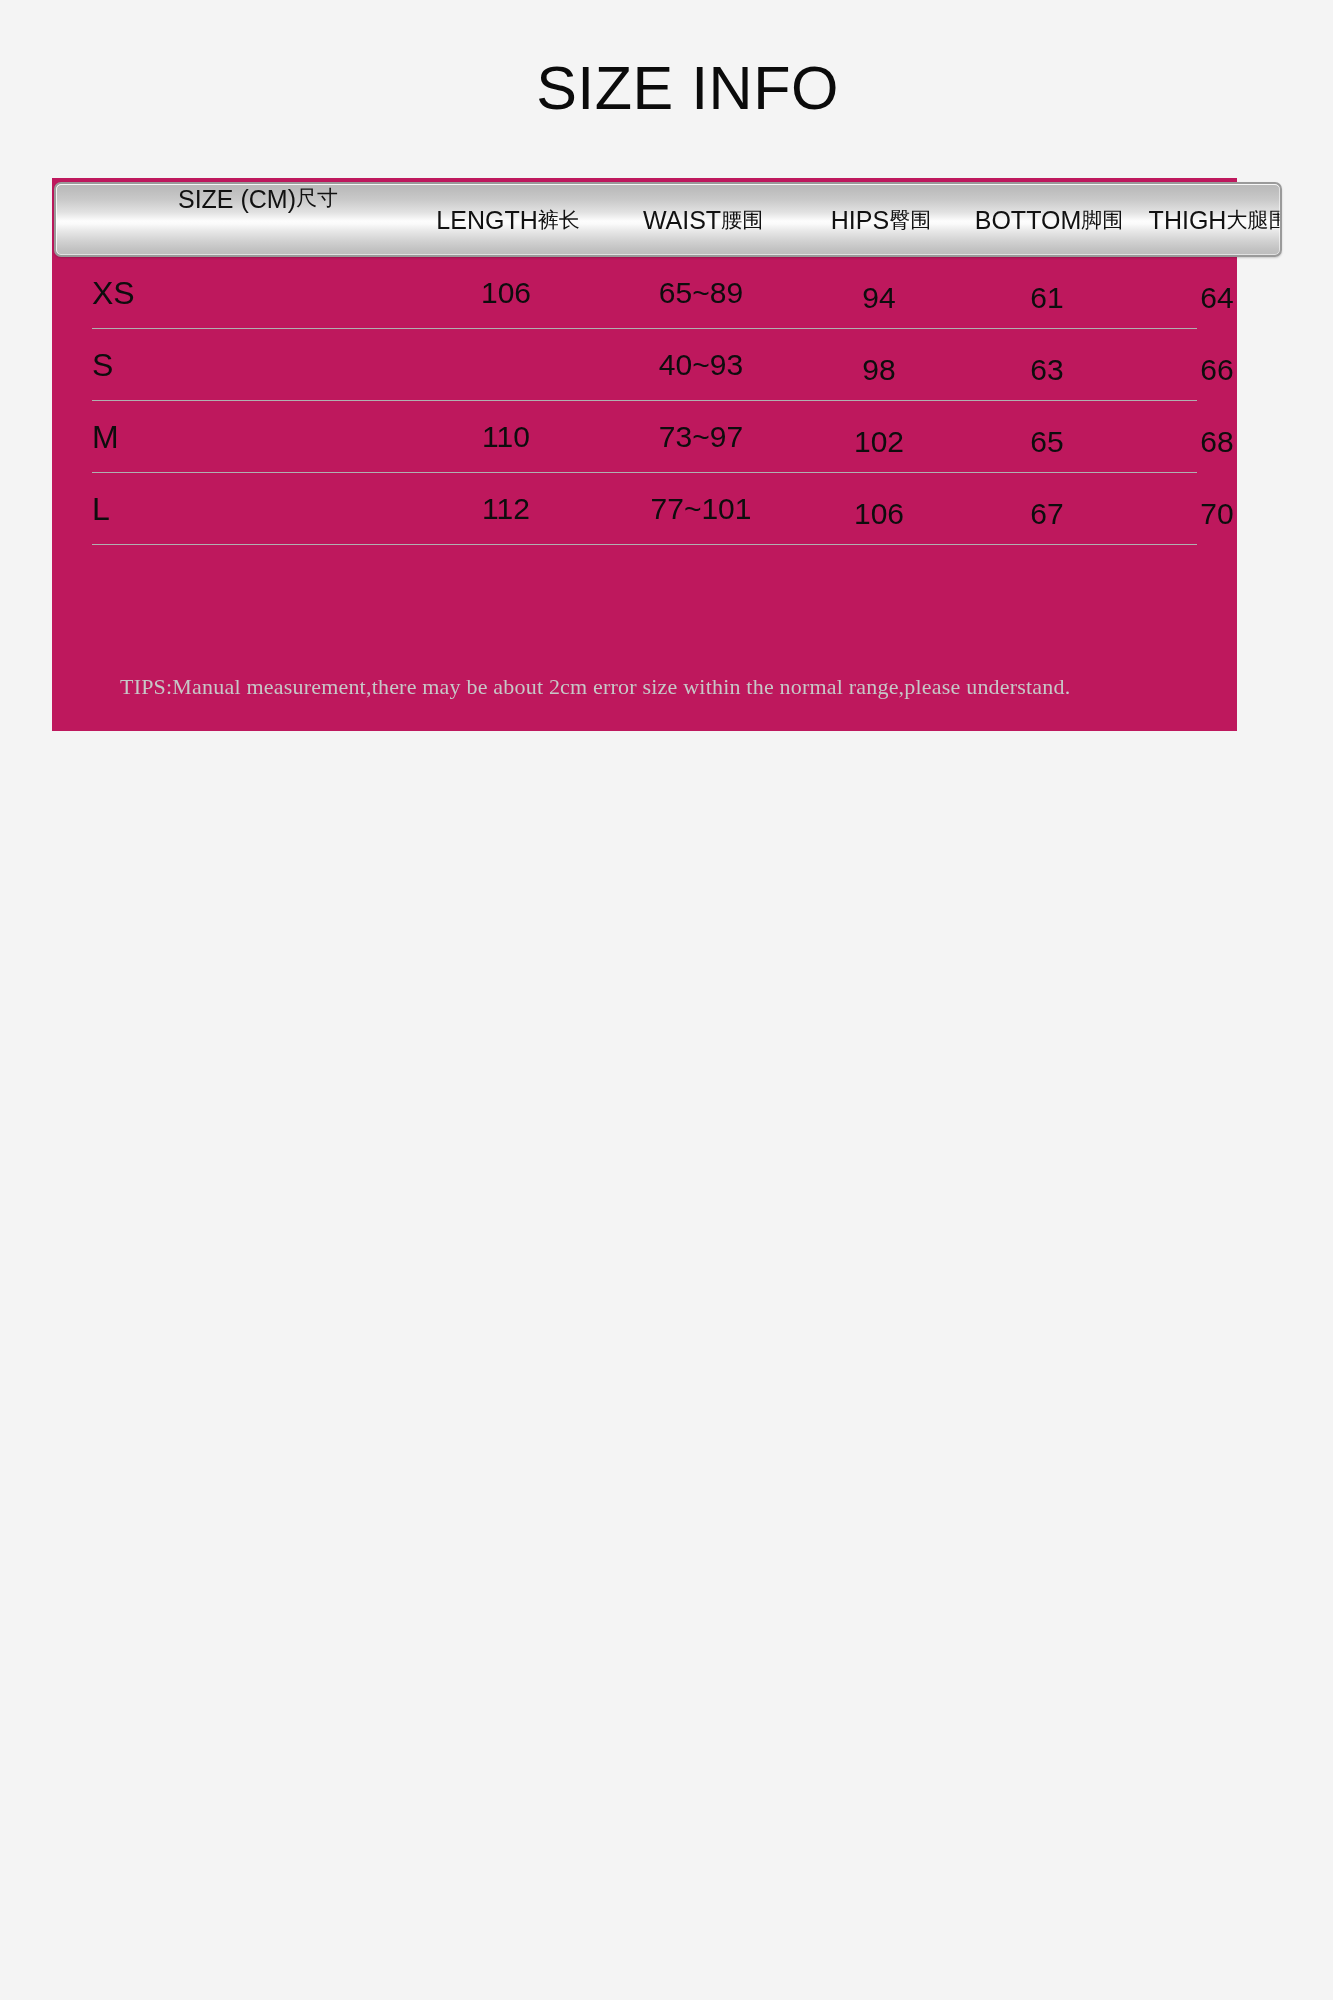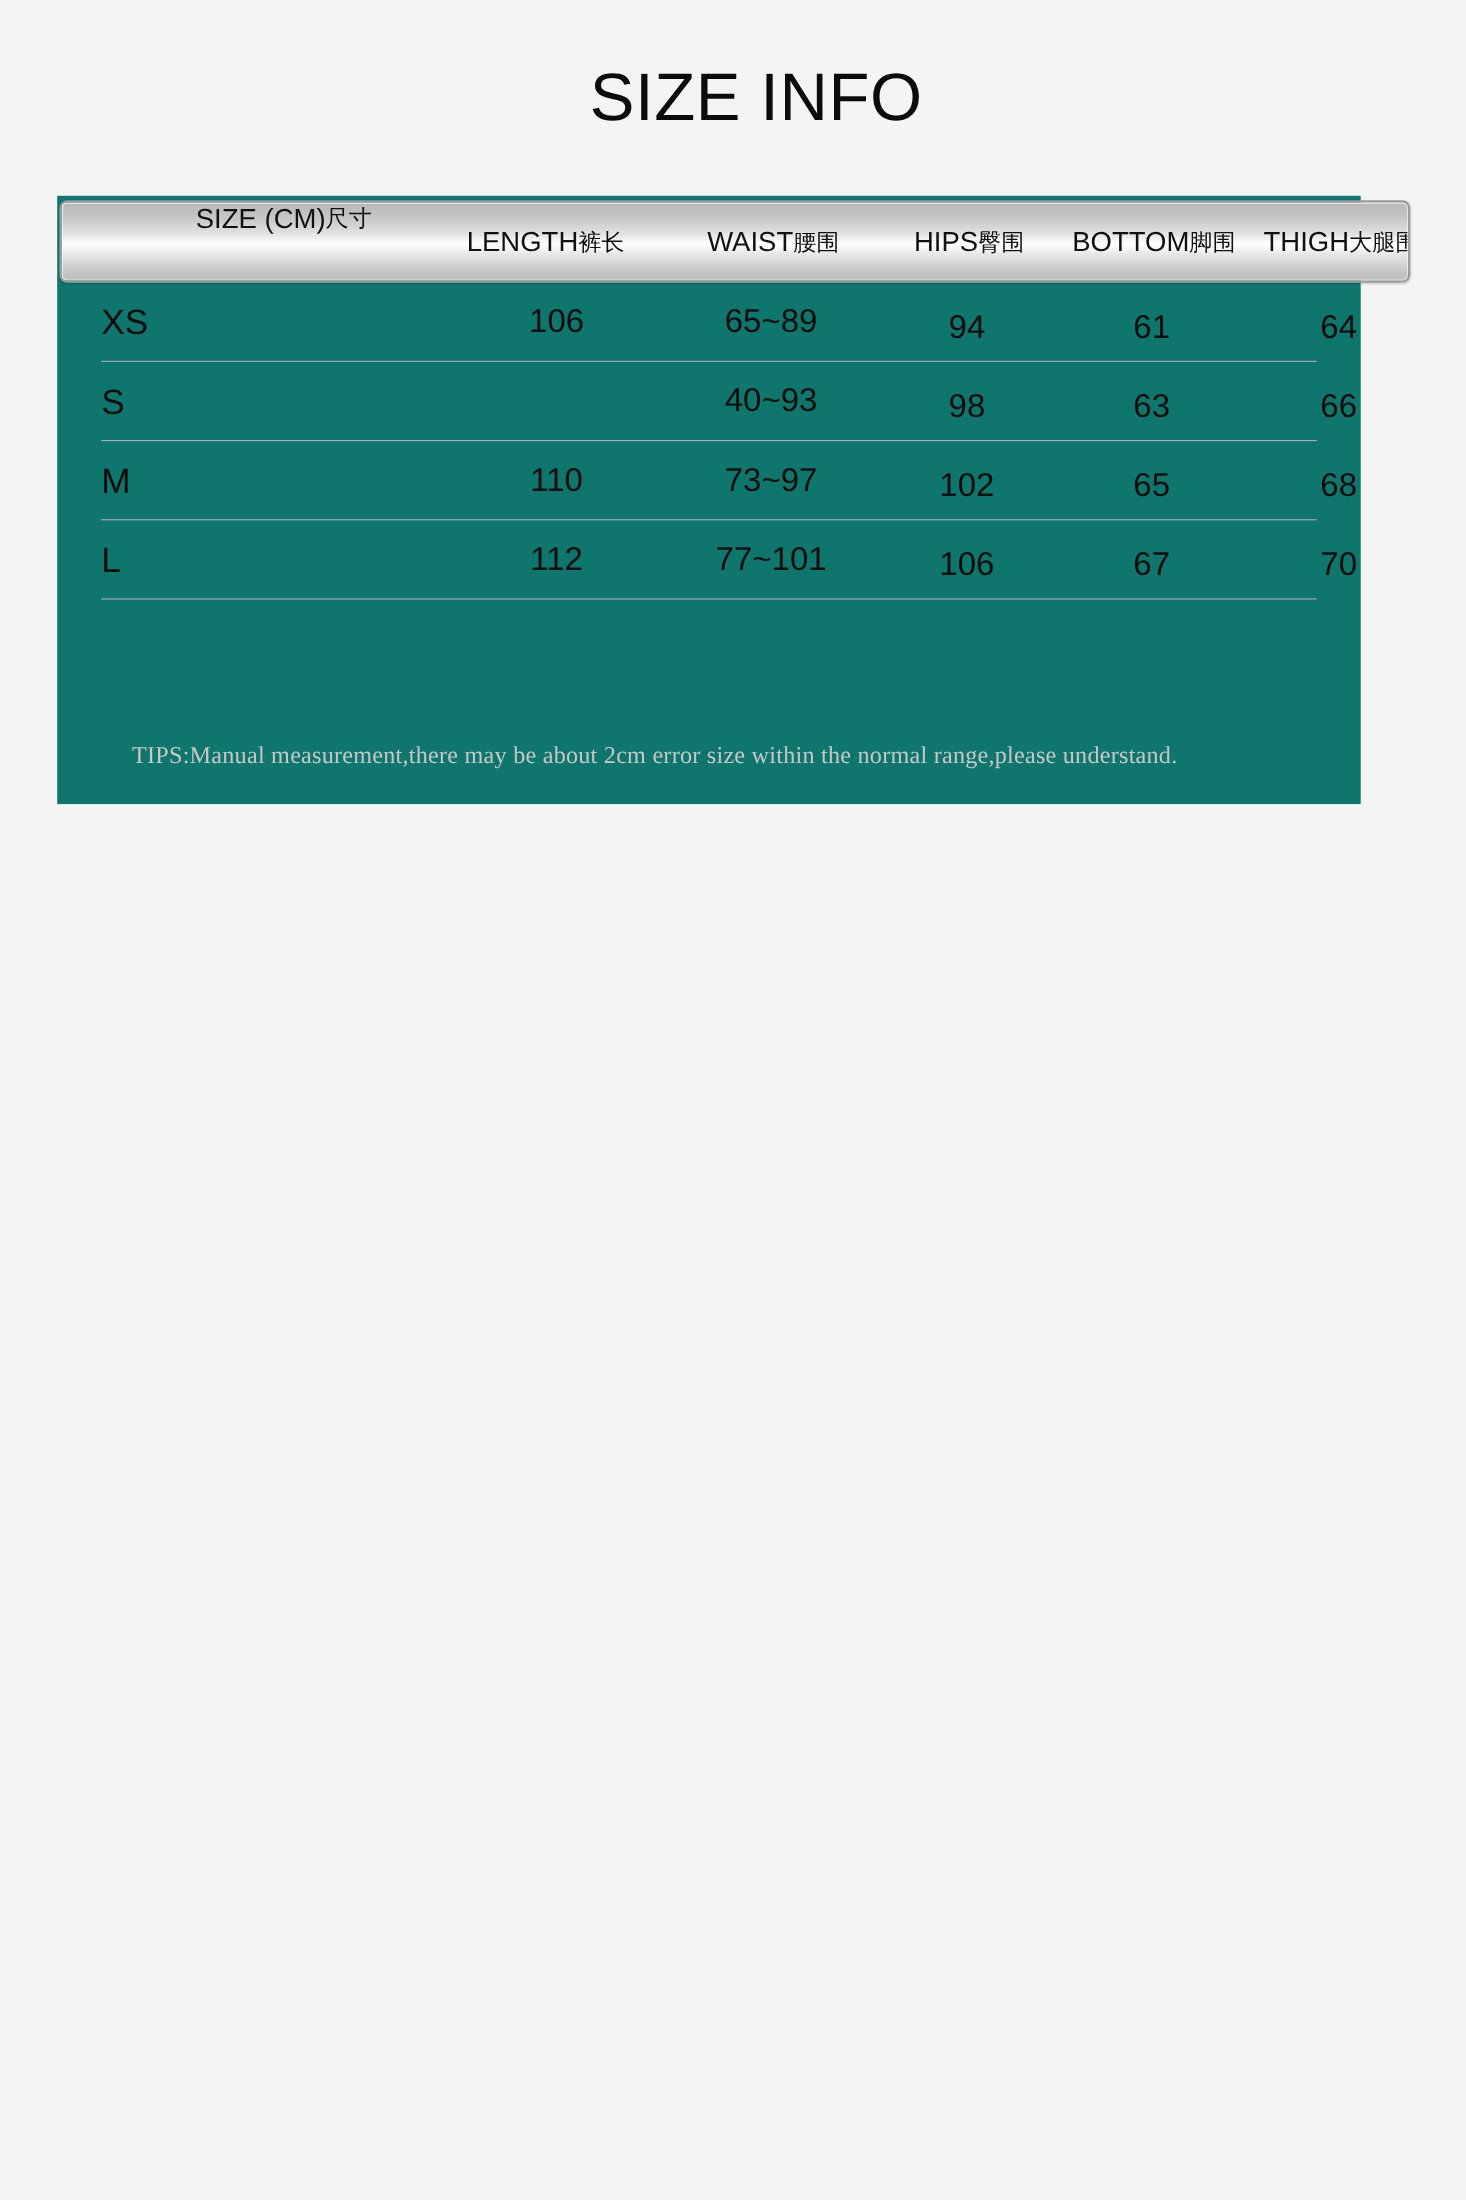--- a/index.html
+++ b/index.html
@@ -31,21 +31,21 @@
     padding-left: 21px;
   }
 
   
   .size-panel {
     position: absolute;
     left: 52px;
     top: 178px;
     width: 1185px;
     height: 553px;
-    background: #0f766e;
+    background: #be185d;
     box-sizing: border-box;
   }
 
   
   .header-bar {
     position: absolute;
     left: 54px;
     top: 182px;
     width: 1228px;
     height: 75px;
@@ -151,21 +151,21 @@
   }
 
   
   .col-length { left: 364px;  width: 180px; }
   .col-waist  { left: 554px;  width: 190px; }
   .col-hips   { left: 752px;  width: 150px; }
   .col-bottom { left: 900px;  width: 190px; }
   .col-thigh  { left: 1080px; width: 170px; }
 
   
-  .hb-length { left: 350px;  width: 180px; text-align: center; }
+  .hb-length { left: 362px;  width: 180px; text-align: center; }
   .hb-waist  { left: 552px;  width: 190px; }
   .hb-hips   { left: 750px;  width: 150px; }
   .hb-bottom { left: 898px;  width: 190px; }
   .hb-thigh  { left: 1078px; width: 170px; }
 
   
   .col-hips .inner,
   .col-bottom .inner,
   .col-thigh .inner { position: relative; top: 5px; }
 

